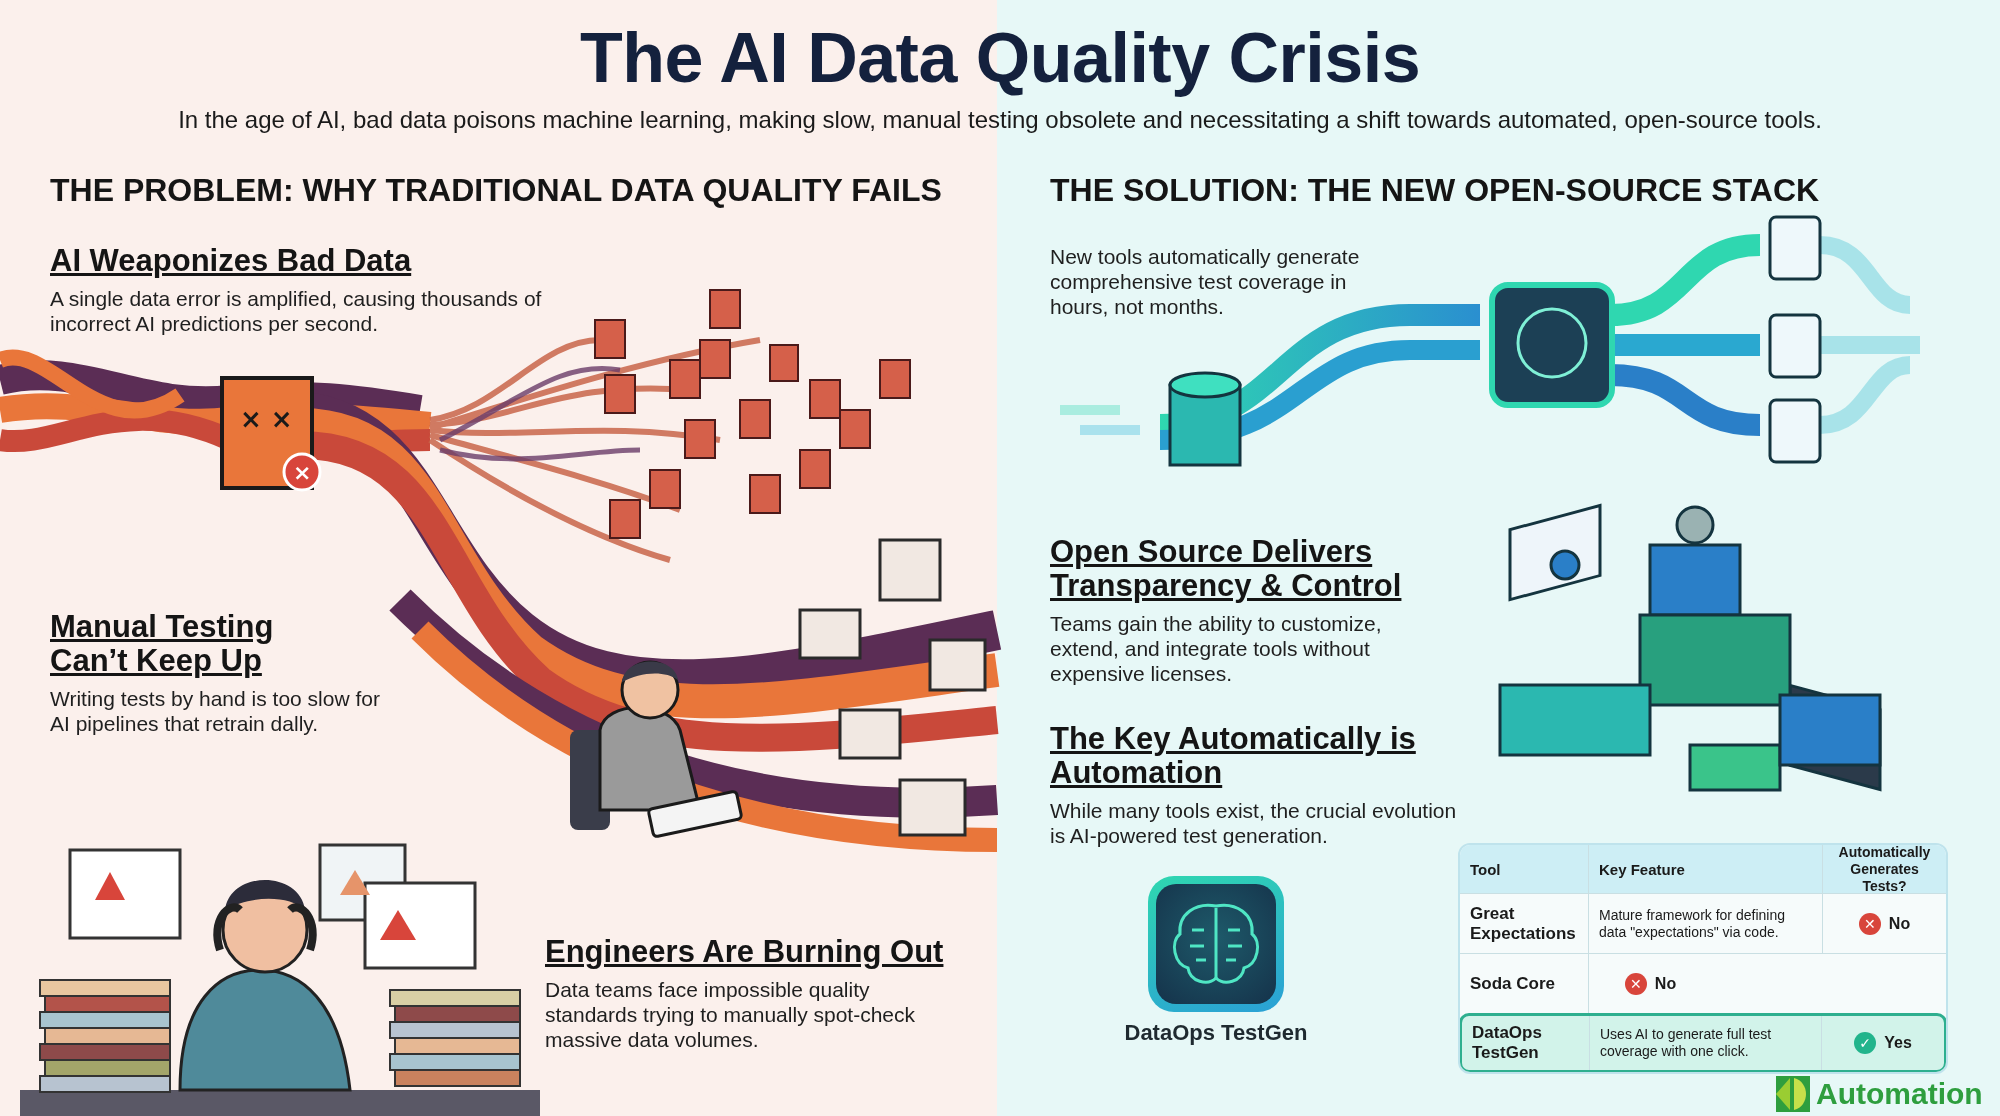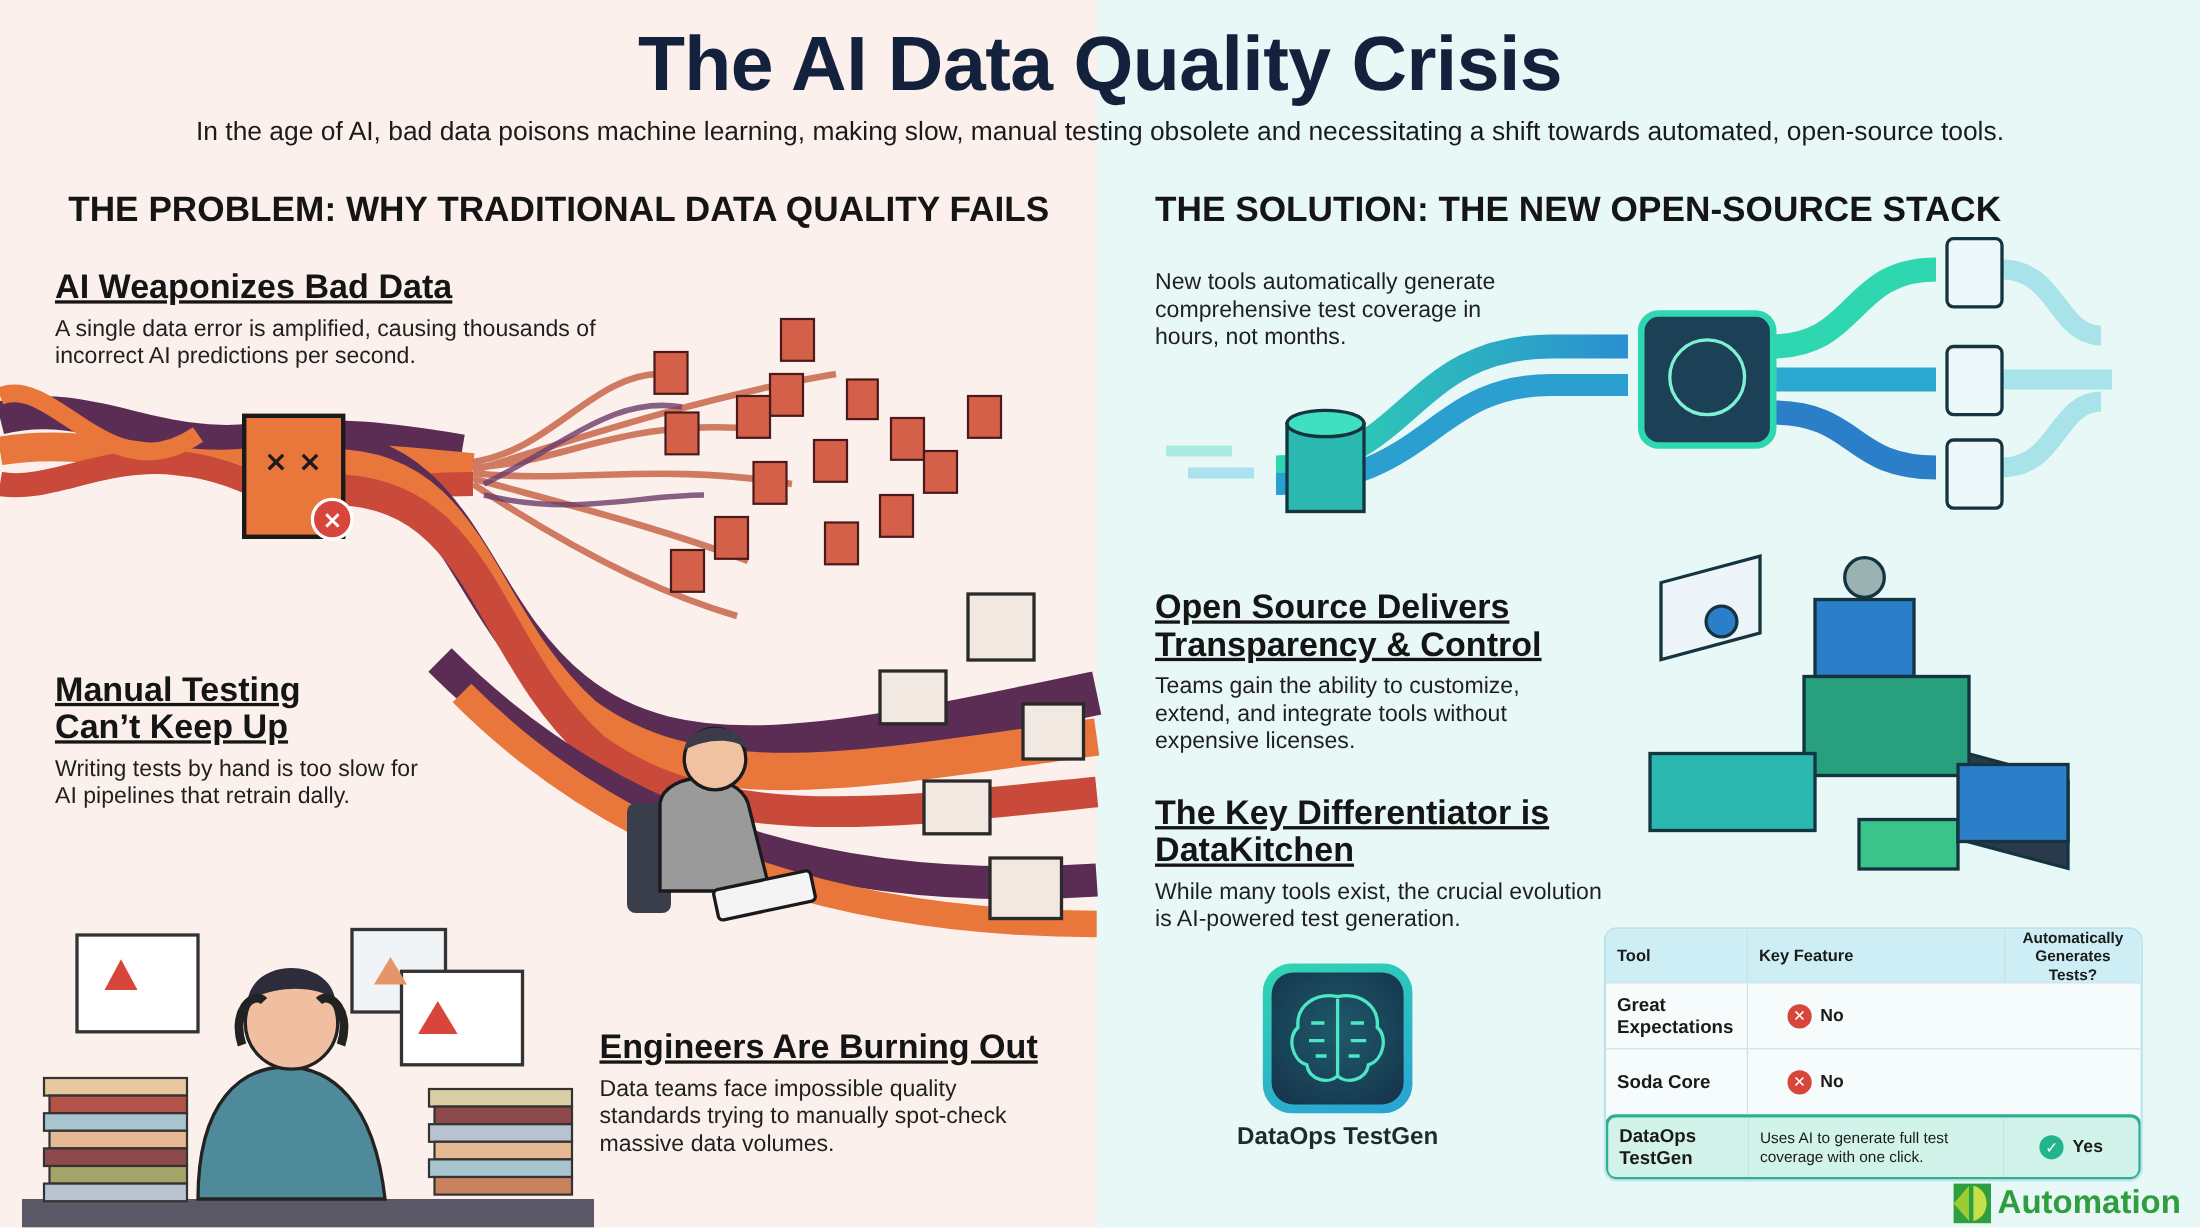--- a/index.html
+++ b/index.html
@@ -3,21 +3,21 @@
 <meta charset="utf-8">
 <style>
   * { box-sizing: border-box; margin: 0; padding: 0; }
   html, body { width: 2000px; height: 1116px; overflow: hidden; }
   body { position: relative; font-family: "Liberation Sans", "DejaVu Sans", sans-serif; color: #1a1a1a; }
   .bg-left { position: absolute; left: 0; top: 0; width: 997px; height: 1116px; background: #fbf0ec; }
   .bg-right { position: absolute; left: 997px; top: 0; width: 1003px; height: 1116px; background: #e7f8f7; }
   .title { position: absolute; top: 18px; left: 0; width: 2000px; text-align: center; font-size: 70px; font-weight: 700; color: #14213d; letter-spacing: -0.5px; }
   .subtitle { position: absolute; top: 106px; left: 0; width: 2000px; text-align: center; font-size: 24px; color: #1a1a1a; }
   .section-head { position: absolute; top: 172px; font-size: 32px; font-weight: 700; color: #151515; }
-  .sh-left { left: 62px; }
+  .sh-left { left: 50px; }
   .sh-right { left: 1050px; }
   .block { position: absolute; }
   .block h3 { font-size: 31px; font-weight: 700; line-height: 34px; color: #151515; margin-bottom: 8px; text-decoration: underline; }
   .block p { font-size: 21px; line-height: 25px; color: #1f1f1f; }
   svg { position: absolute; overflow: visible; }
 
   
   .cmp-table { position: absolute; left: 1458px; top: 843px; width: 490px; border: 2px solid #bfe3ec; border-radius: 12px; overflow: hidden; background: #f6fbfb; font-size: 16px; }
   .cmp-row { display: flex; border-top: 1px solid #c9dfe3; }
   .cmp-row:first-child { border-top: none; }
@@ -220,21 +220,21 @@
 </svg>
 
 <div class="block" style="left:1050px;top:244px;width:360px">
   <p style="width:350px">New tools automatically generate comprehensive test coverage in hours, not months.</p>
 </div>
 <div class="block" style="left:1050px;top:535px;width:390px">
   <h3 style="width:380px">Open Source Delivers Transparency &amp; Control</h3>
   <p style="width:380px">Teams gain the ability to customize, extend, and integrate tools without expensive licenses.</p>
 </div>
 <div class="block" style="left:1050px;top:722px;width:410px">
-  <h3 style="width:370px">The Key Differentiator is DataKitchen</h3>
+  <h3 style="width:370px">The Key Automatically is Automation</h3>
   <p style="width:410px">While many tools exist, the crucial evolution is AI-powered test generation.</p>
 </div>
 
 <div class="app-icon">
   <div class="app-icon-inner">
     <svg width="120" height="120" viewBox="0 0 120 120" style="position:static">
       <path d="M60 22 C40 18 22 30 24 50 C14 58 18 80 32 84 C34 98 52 102 60 94 C68 102 86 98 88 84 C102 80 106 58 96 50 C98 30 80 18 60 22 Z" fill="none" stroke="#4fe6c4" stroke-width="3"></path>
       <line x1="60" y1="24" x2="60" y2="94" stroke="#4fe6c4" stroke-width="3"></line>
       <path d="M36 46 h12 M34 62 h14 M40 76 h10 M72 46 h12 M72 62 h14 M70 76 h10" stroke="#4fe6c4" stroke-width="3"></path>
     </svg>
@@ -243,20 +243,21 @@
 <div class="app-label">DataOps TestGen</div>
 
 <div class="cmp-table">
   <div class="cmp-row cmp-head">
     <div class="cmp-cell c1">Tool</div>
     <div class="cmp-cell c2">Key Feature</div>
     <div class="cmp-cell c3">Automatically Generates Tests?</div>
   </div>
   <div class="cmp-row cmp-body">
     <div class="cmp-cell c1">Great Expectations</div>
+    <div class="cmp-cell c2">Mature framework for defining data "expectations" via code.</div>
     <div class="cmp-cell c3">
       <span class="badge no">✕</span>
       <span>No</span>
     </div>
   </div>
   <div class="cmp-row cmp-body">
     <div class="cmp-cell c1">Soda Core</div>
     <div class="cmp-cell c3">
       <span class="badge no">✕</span>
       <span>No</span>

